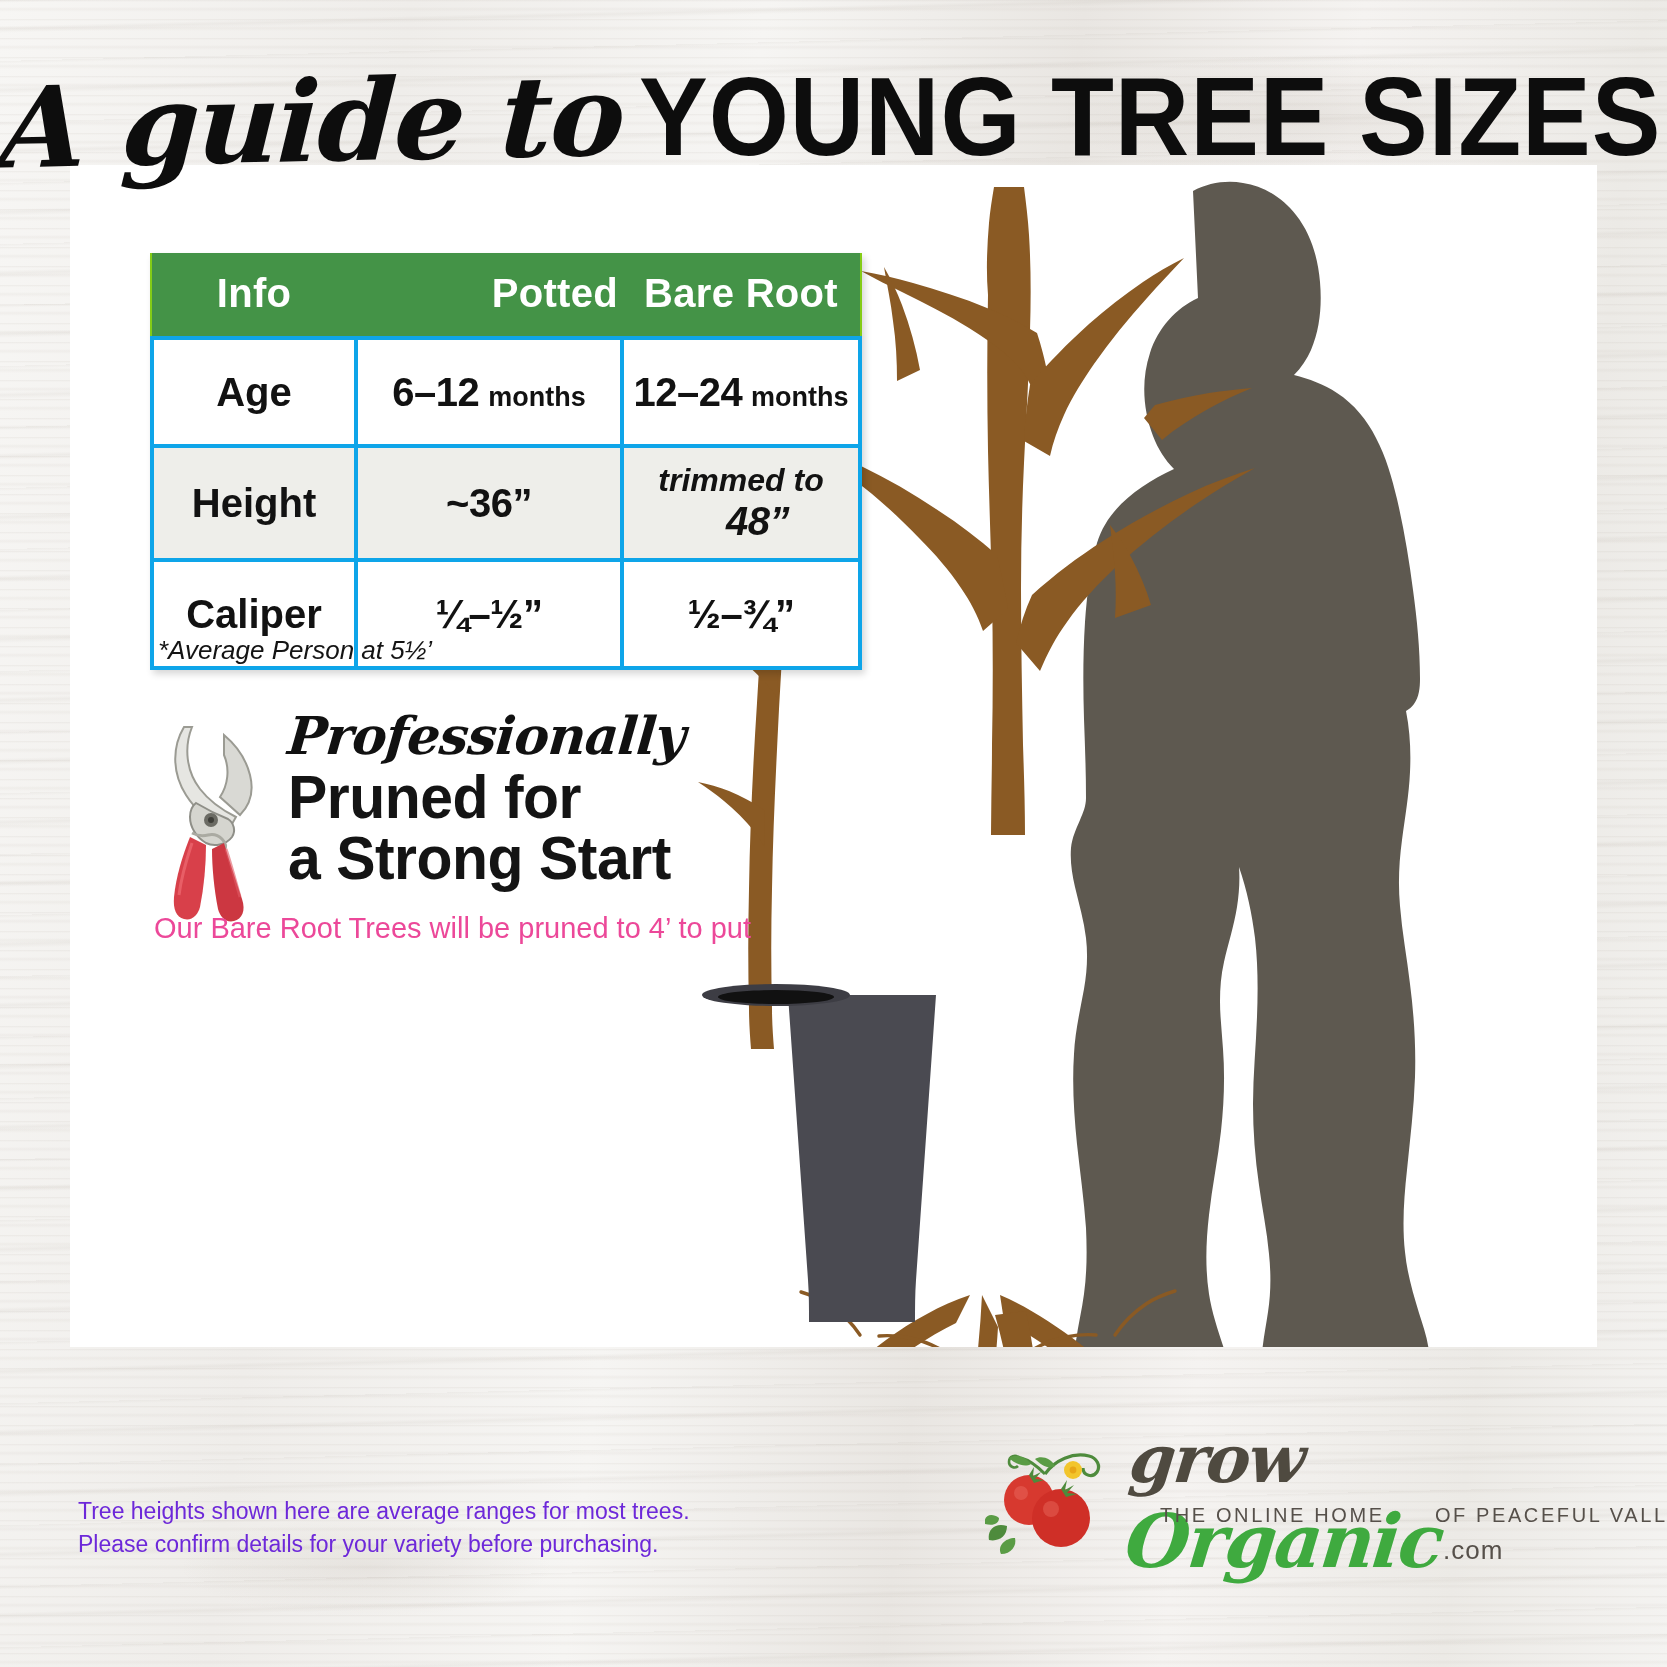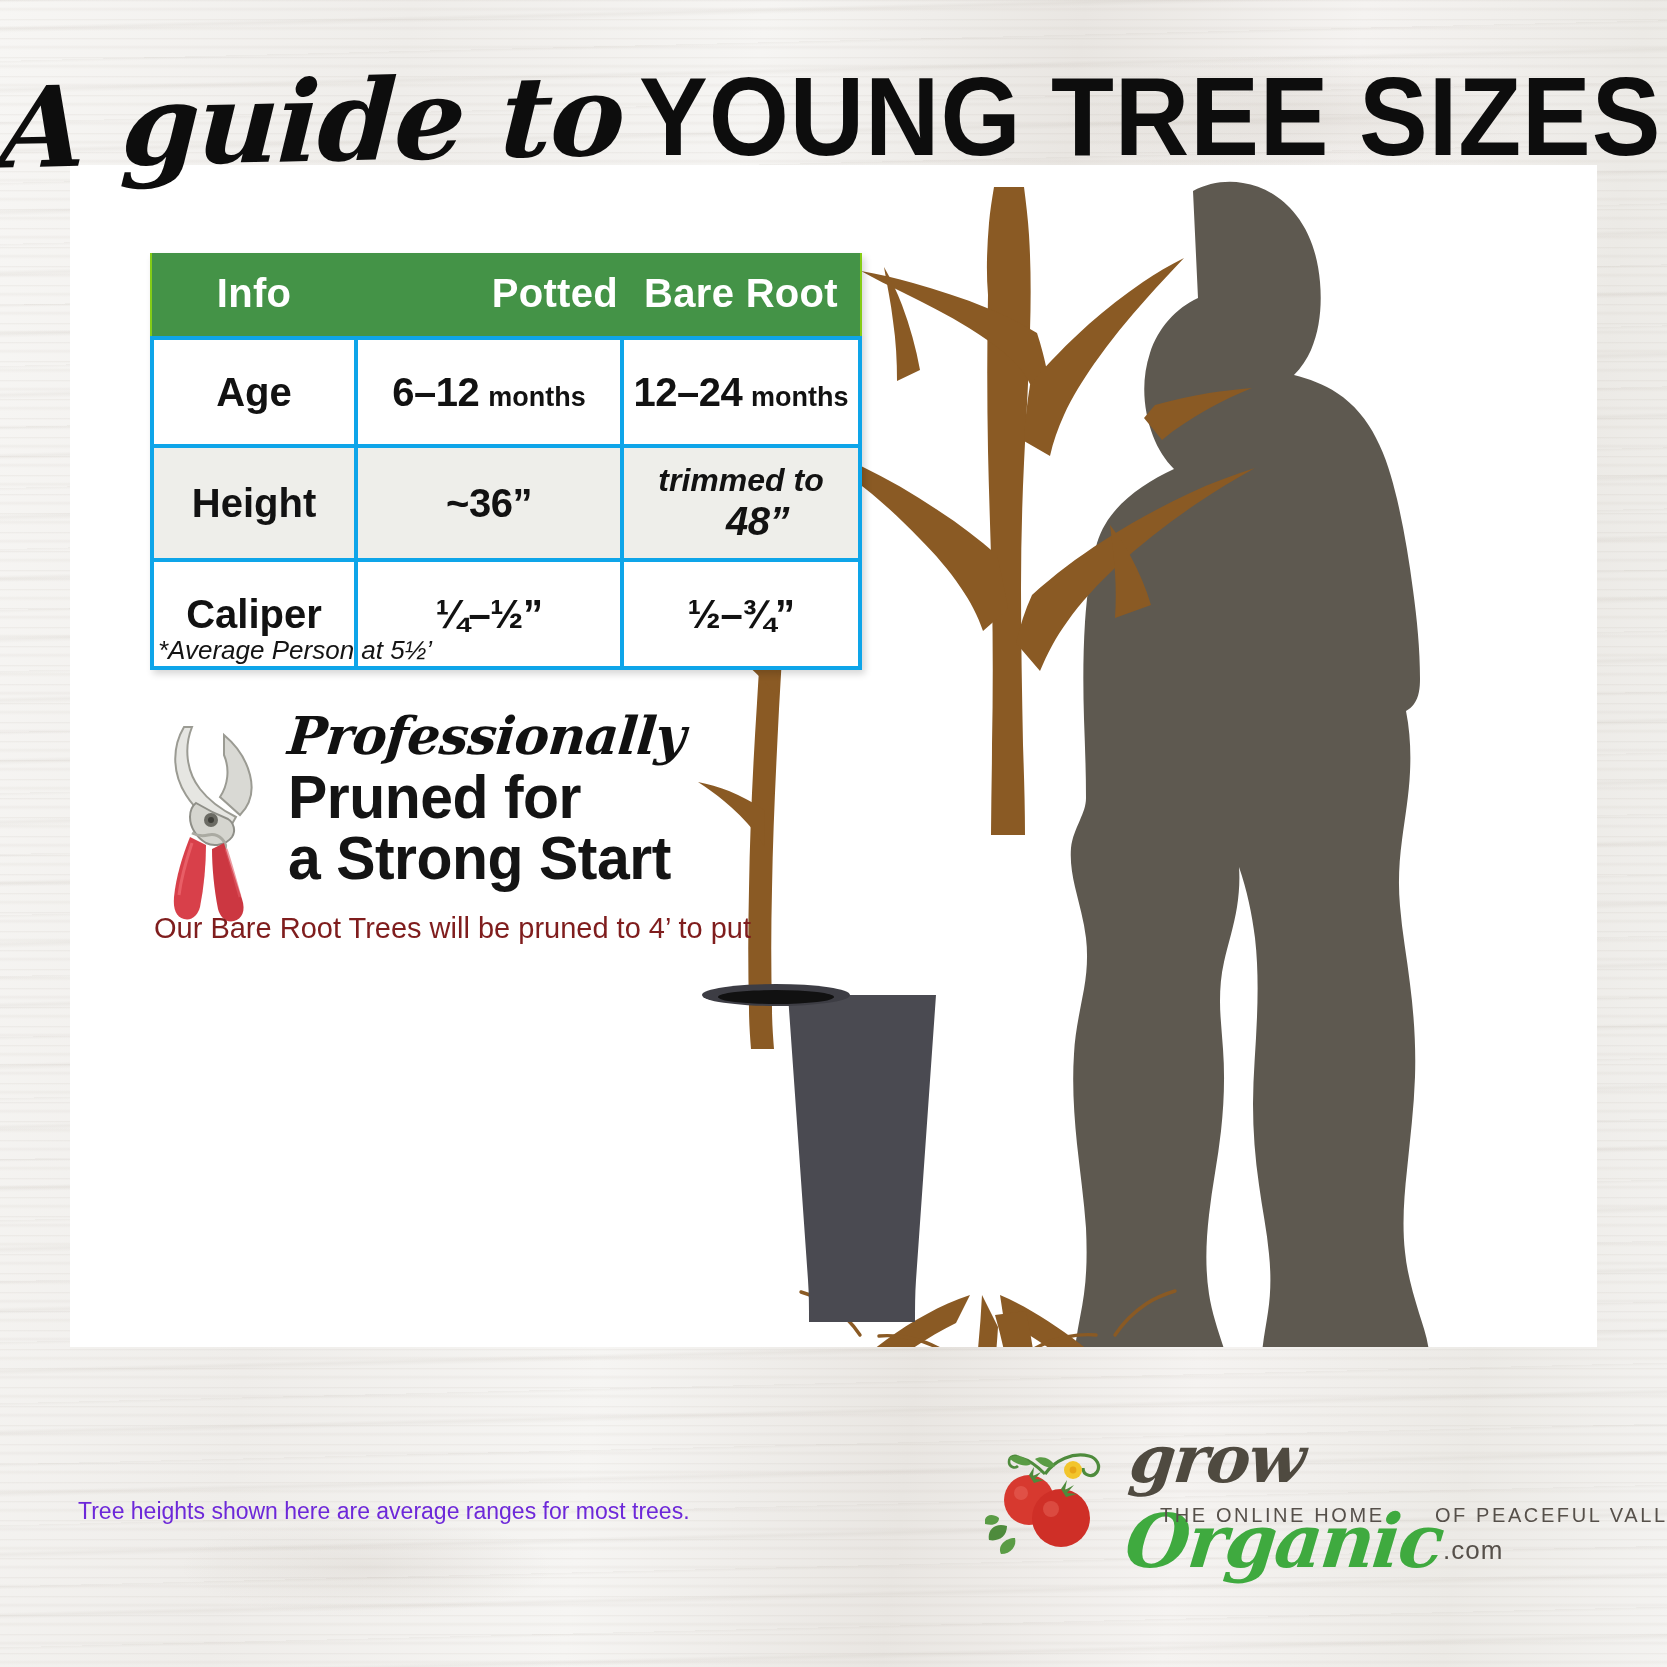--- a/index.html
+++ b/index.html
@@ -134,21 +134,21 @@
     font-family:"Liberation Sans Narrow","Liberation Sans",sans-serif;
     font-weight:700;font-size:62px;color:#141414;
     line-height:0.99;
     letter-spacing:-0.5px;
     transform:scaleX(0.95);
     transform-origin:left center;
   }
   #pruned-body{
     position:absolute;left:4px;top:205px;
     font-family:"Liberation Sans Narrow","Liberation Sans",sans-serif;
-    font-size:29px;color:#7f1d1d;line-height:1.30;
+    font-size:29px;color:#ec4899;line-height:1.30;
     white-space:nowrap;
   }
 
   
   #illustration{position:absolute;left:0;top:0;width:1527px;height:1182px;pointer-events:none;}
 
   
   #footer-note{
     position:absolute;left:78px;top:1495px;
     font-family:"Liberation Sans Narrow","Liberation Sans",sans-serif;
@@ -469,20 +469,21 @@
 
     <div id="pruned-body">
       <div>Our Bare Root Trees will be pruned to 4’ to put</div>
     </div>
   </div>
 
 </div>
 
 <div id="footer-note">
   <div>Tree heights shown here are average ranges for most trees.</div>
+  <div>Please confirm details for your variety before purchasing.</div>
 </div>
 
 <div id="logo">
   <svg width="150" height="130" viewBox="0 0 150 130" style="position:absolute;left:0;top:14px;">
 
     <path d="M60 48 C70 34 88 26 104 30 C112 32 116 40 112 46 C108 52 98 50 98 42" fill="none" stroke="#4e8b3c" stroke-width="3.2"></path>
     <path d="M60 48 C52 40 44 34 36 32" fill="none" stroke="#4e8b3c" stroke-width="3"></path>
     <path d="M36 32 C30 28 24 30 24 36 C24 41 30 43 33 40" fill="none" stroke="#4e8b3c" stroke-width="2.6"></path>
 
     <path d="M46 38 C40 30 30 28 24 32 C30 38 40 42 46 38 Z" fill="#5a9c45"></path>

